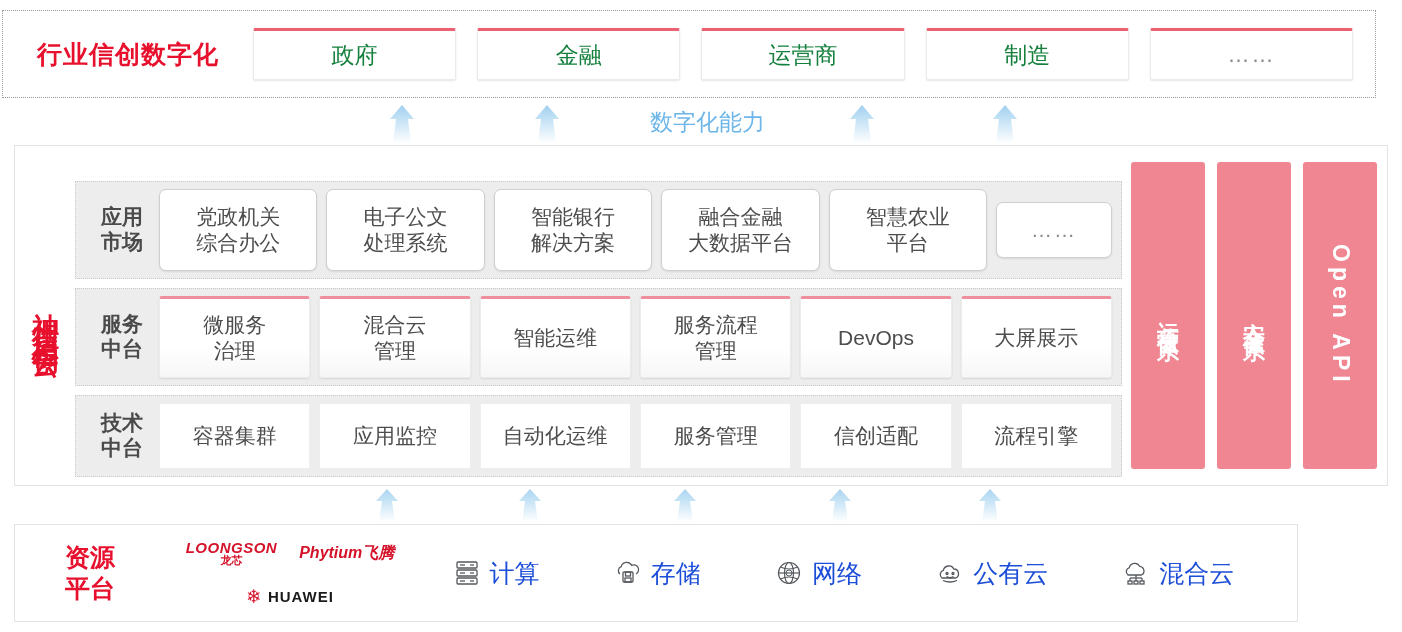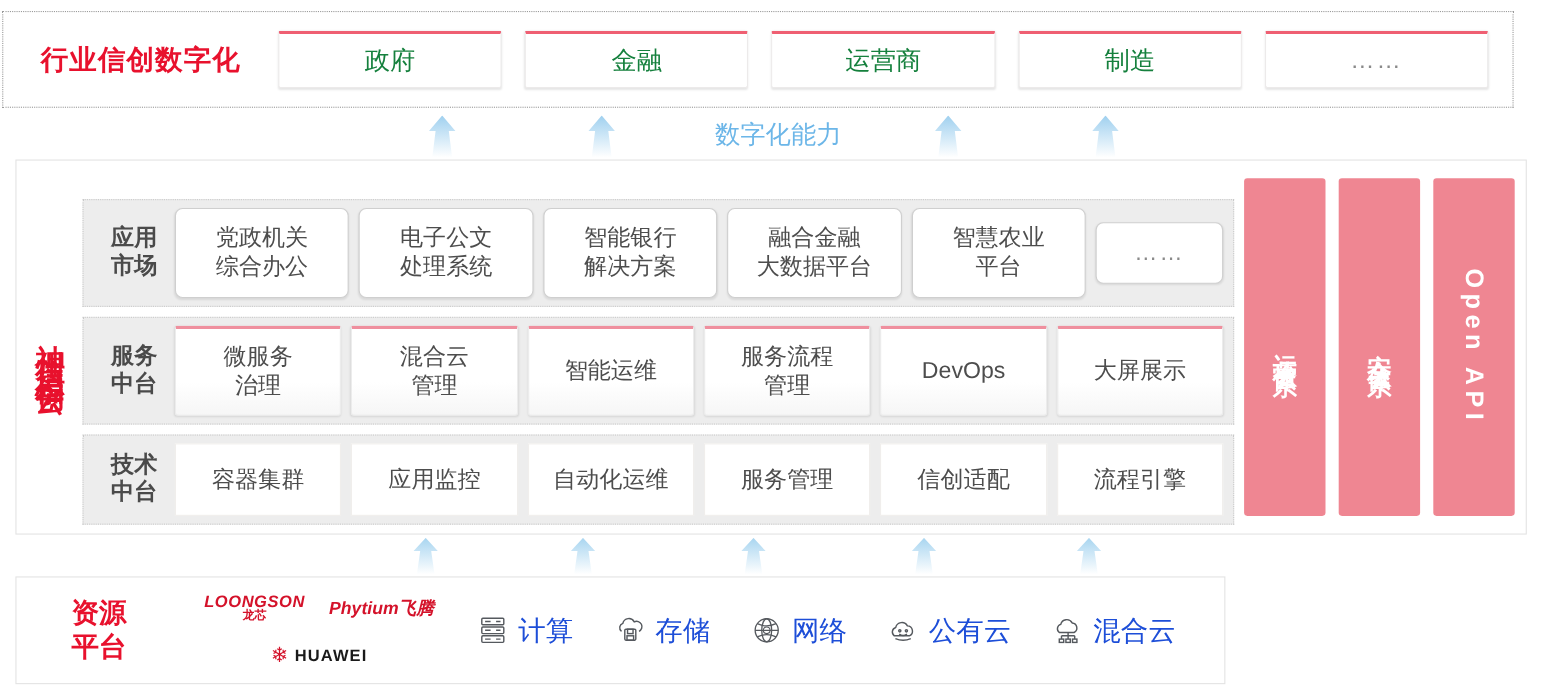--- a/index.html
+++ b/index.html
@@ -160,21 +160,21 @@
   }
 
   
   .arrow-strip-bottom{
     position:absolute;left:14px;top:487px;width:1374px;height:35px;
   }
   .up-arrow-sm{position:absolute;bottom:0;width:42px;height:33px;}
 
   
   .resource-panel{
-    position:absolute;left:14px;top:524px;width:1100px;height:98px;
+    position:absolute;left:14px;top:524px;width:1284px;height:98px;
     border:1px solid #e3e3e3;background:#ffffff;
     box-sizing:border-box;display:flex;align-items:center;
   }
   .resource-title{
     flex:0 0 150px;text-align:center;
     color:#e8112d;font-weight:bold;font-size:25px;line-height:1.25;
   }
   .vendor-logos{
     flex:0 0 250px;display:flex;flex-direction:column;
     align-items:center;gap:21px;

